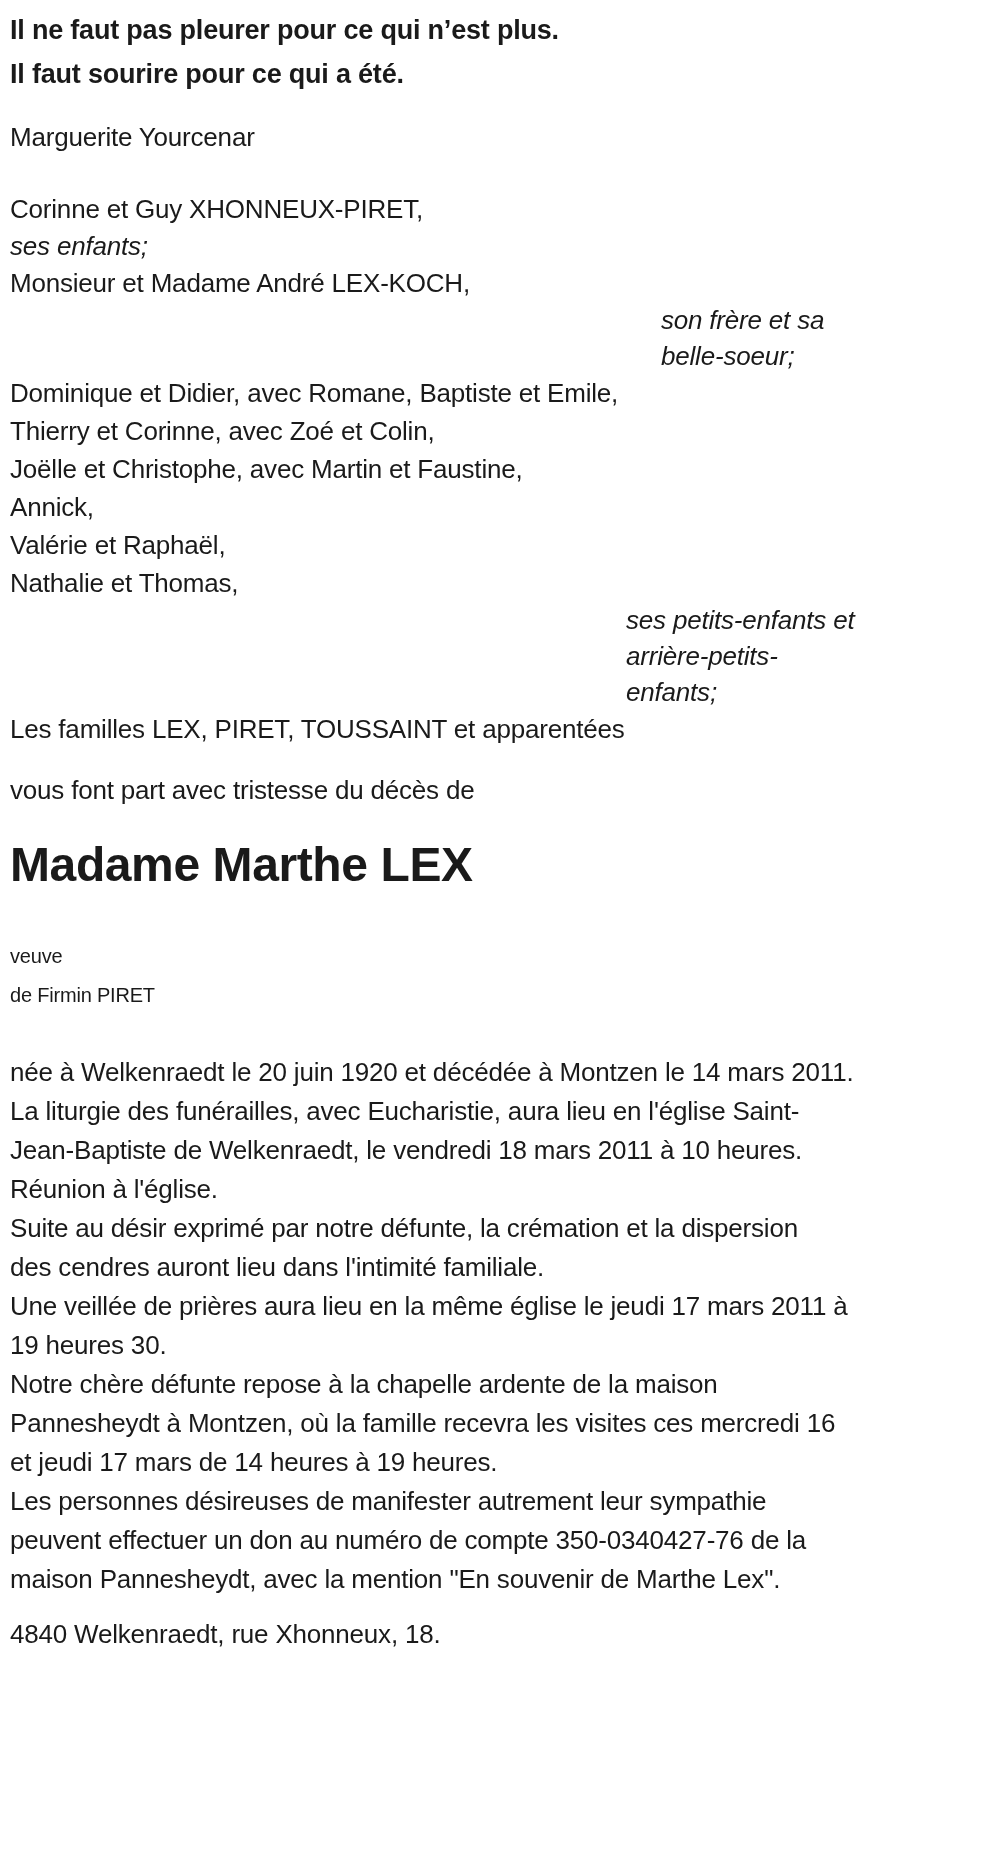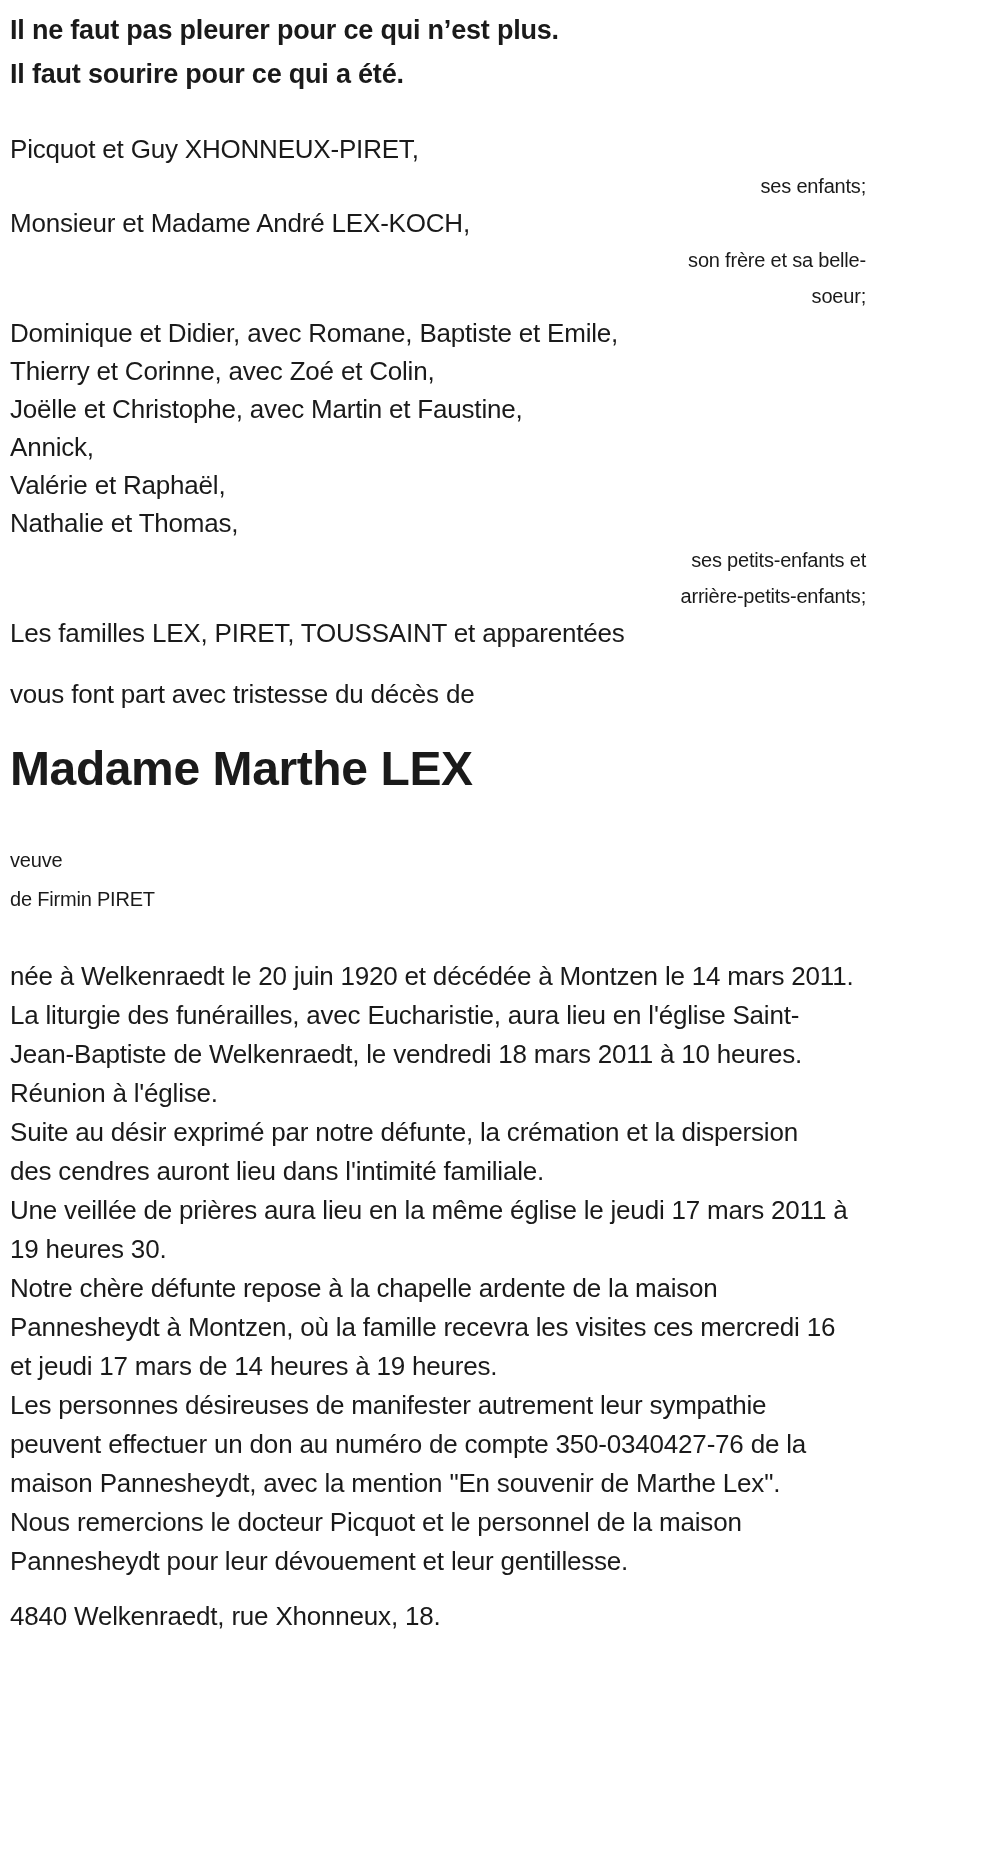--- a/index.html
+++ b/index.html
@@ -35,24 +35,25 @@
   }
 
   .mourner { margin: 0; }
   .mourner.first { margin-top: 34px; }
   .names {
     font-size: 26px;
     line-height: 38px;
     letter-spacing: -0.2px;
   }
   .relation {
-    font-size: 20px;
+    font-style: italic;
+    font-size: 26px;
     line-height: 36px;
     letter-spacing: -0.2px;
-    text-align: right;
+    text-align: left;
     margin-left: auto;
   }
   .relation.w240 { max-width: 240px; }
   .relation.w200 { max-width: 205px; }
 
   .announce {
     font-size: 26px;
     line-height: 38px;
     letter-spacing: -0.2px;
     margin-top: 23px;
@@ -91,23 +92,24 @@
 </head>
 <body>
 
 <div class="page">
 
   <div class="epigraph">
     <div class="ep-line">Il ne faut pas pleurer pour ce qui n’est plus.</div>
     <div class="ep-line">Il faut sourire pour ce qui a été.</div>
   </div>
 
+  <div class="author">Marguerite Yourcenar</div>
 
   <div class="mourner first">
-    <div class="names pre">Picquot et Guy XHONNEUX-PIRET,</div>
+    <div class="names pre">Corinne et Guy XHONNEUX-PIRET,</div>
     <div class="relation">ses enfants;</div>
   </div>
 
   <div class="mourner">
     <div class="names pre">Monsieur et Madame André LEX-KOCH,</div>
     <div class="relation w200">son frère et sa belle-soeur;</div>
   </div>
 
   <div class="mourner">
     <div class="names pre">Dominique et Didier, avec Romane, Baptiste et Emile,
@@ -137,18 +139,16 @@
   <p class="para pre">Suite au désir exprimé par notre défunte, la crémation et la dispersion
 des cendres auront lieu dans l'intimité familiale.</p>
   <p class="para pre">Une veillée de prières aura lieu en la même église le jeudi 17 mars 2011 à
 19 heures 30.</p>
   <p class="para pre">Notre chère défunte repose à la chapelle ardente de la maison
 Pannesheydt à Montzen, où la famille recevra les visites ces mercredi 16
 et jeudi 17 mars de 14 heures à 19 heures.</p>
   <p class="para pre">Les personnes désireuses de manifester autrement leur sympathie
 peuvent effectuer un don au numéro de compte 350-0340427-76 de la
 maison Pannesheydt, avec la mention "En souvenir de Marthe Lex".</p>
-  <p class="para pre">Nous remercions le docteur Picquot et le personnel de la maison
-Pannesheydt pour leur dévouement et leur gentillesse.</p>
 
   <p class="address">4840 Welkenraedt, rue Xhonneux, 18.</p>
 
 </div>
 
 </body></html>

